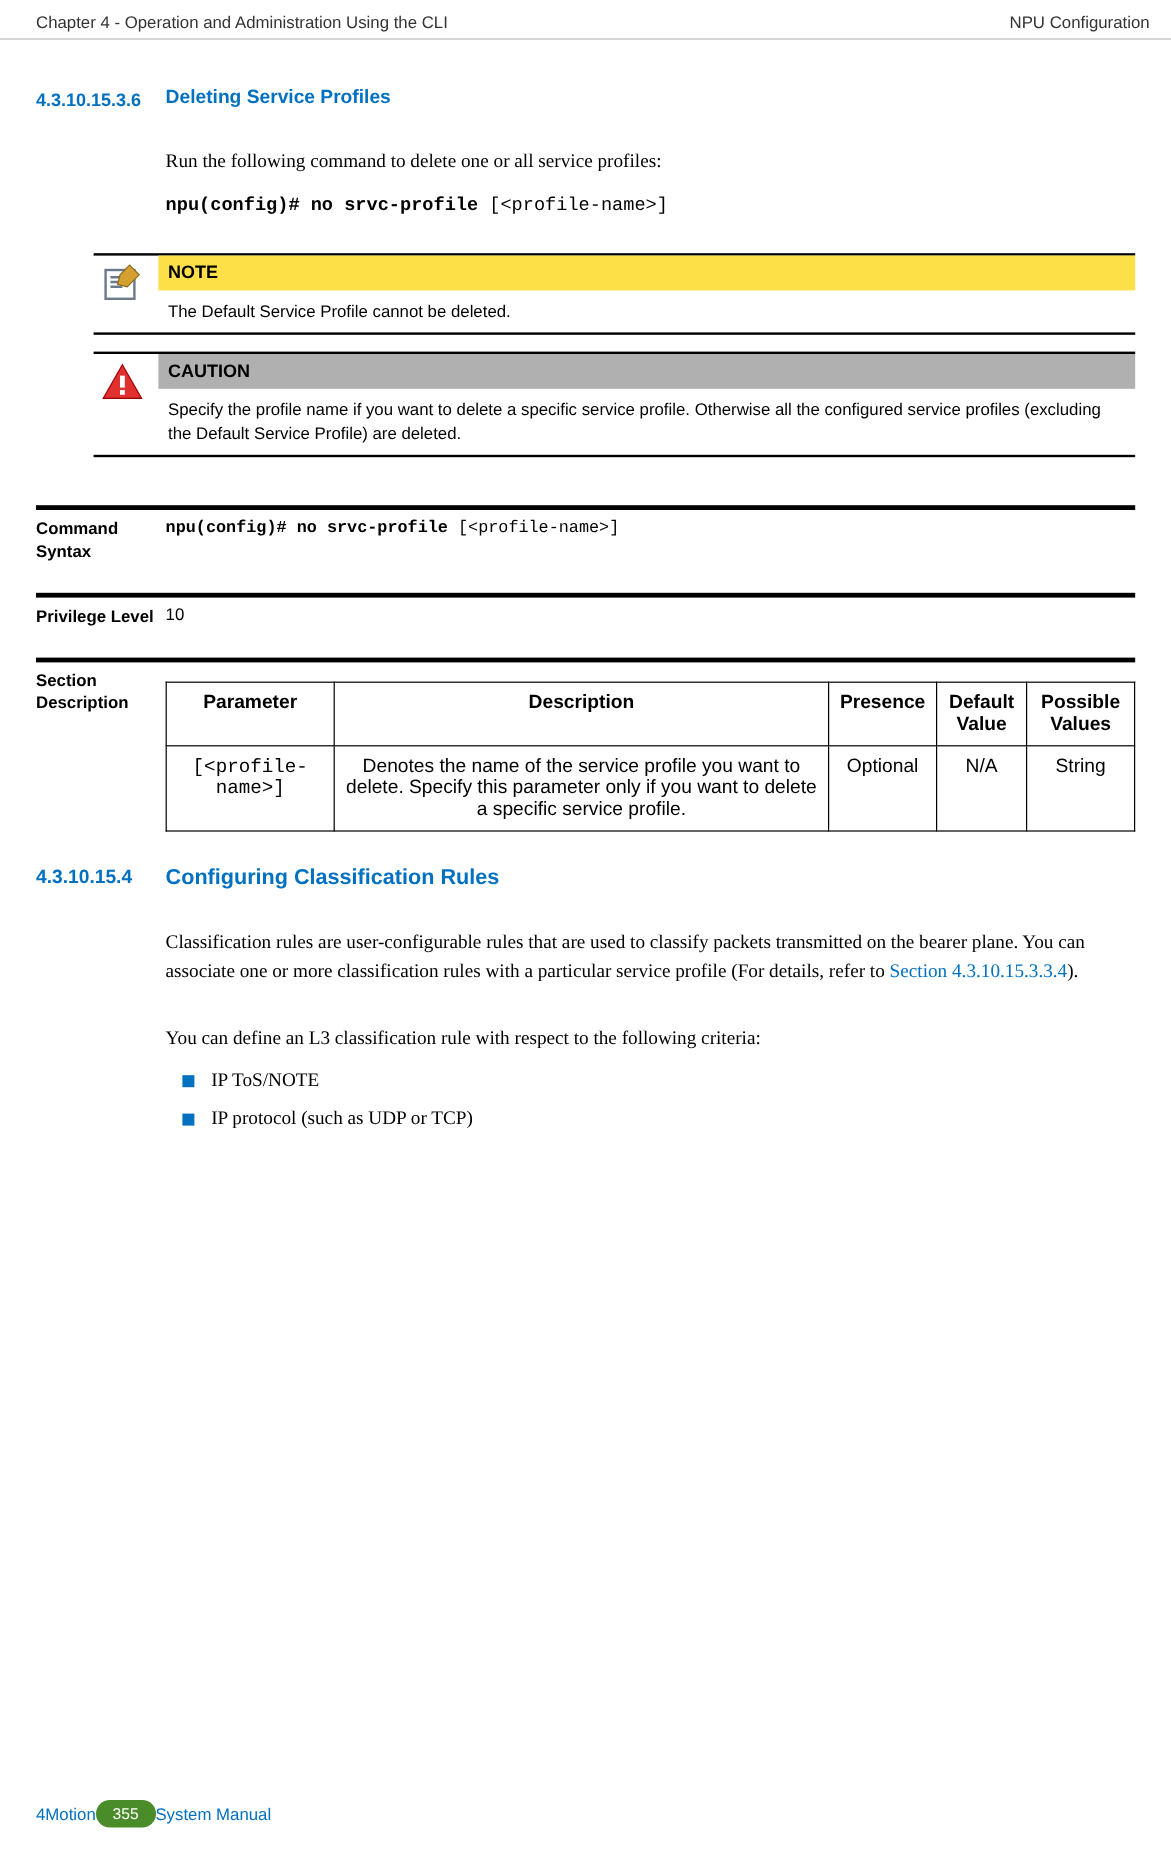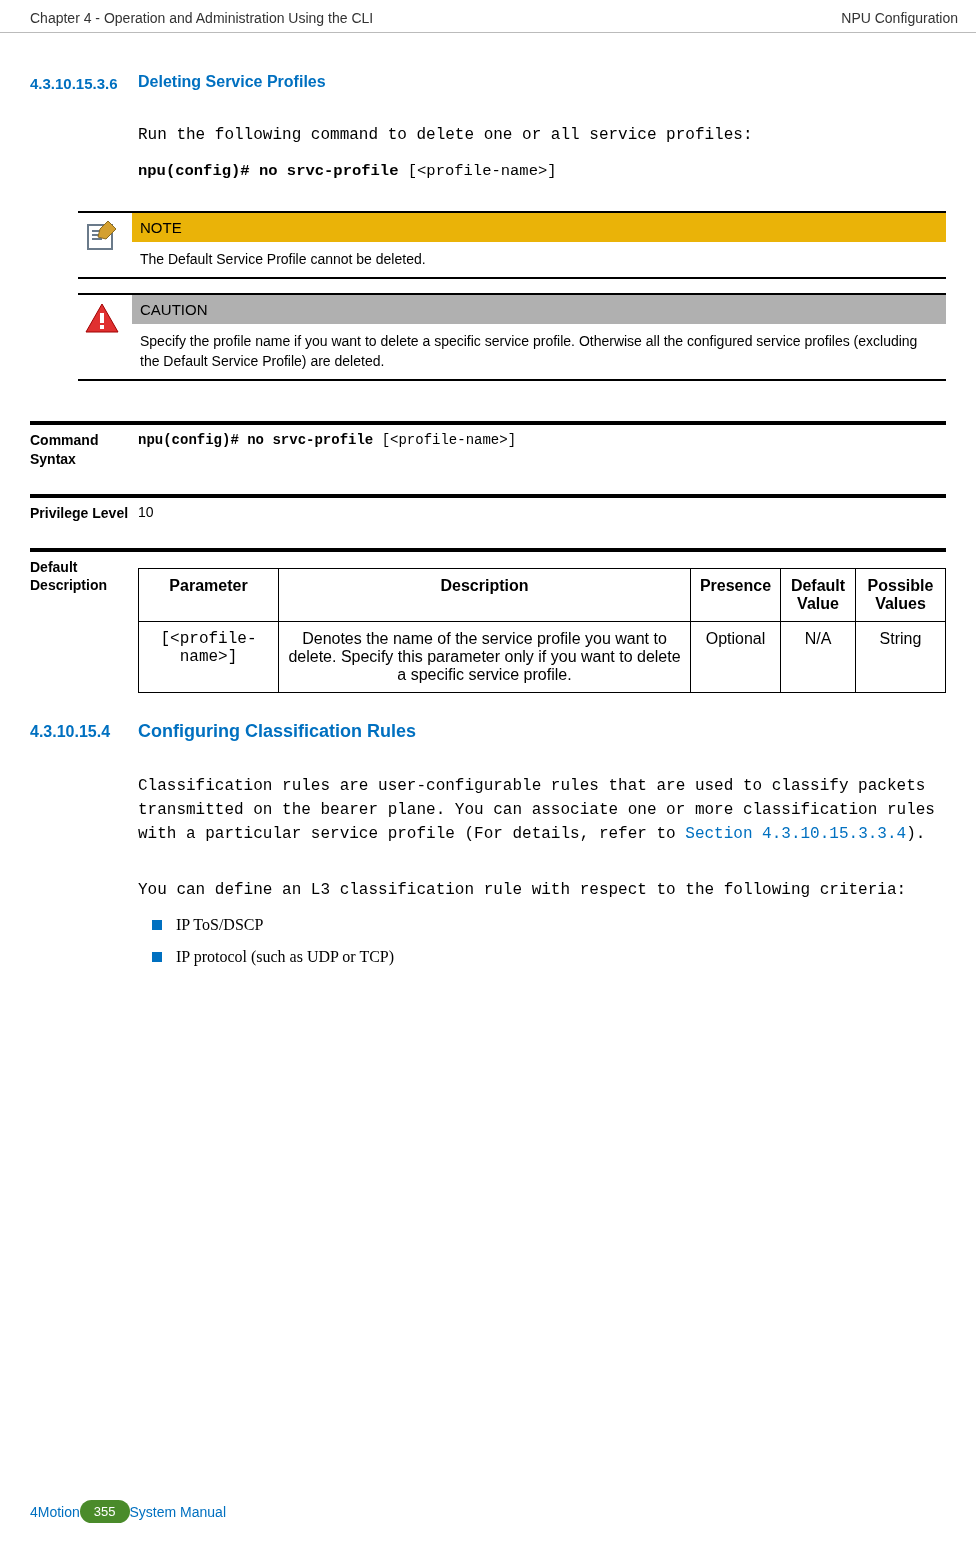--- a/index.html
+++ b/index.html
@@ -52,21 +52,21 @@
     line-height: 1.4;
   }
   .bodycol { flex: 1; }
   .h3 {
     color: #0070c0;
     font-weight: bold;
     font-size: 16px;
     margin-bottom: 6px;
   }
   .bodytext {
-    font-family: Liberation Mono, monospace;
+    font-family: Liberation Serif, serif;
     font-size: 16px;
     line-height: 1.5;
     margin-bottom: 14px;
     margin-top: 32px;
   }
   .mono {
     font-family: "Courier New", monospace;
     font-size: 15.5px;
     line-height: 1.4;
     margin-bottom: 14px;
@@ -78,28 +78,28 @@
     margin: 14px 0 14px 0;
   }
   .callout-row { display: flex; align-items: flex-start; }
   .callout-icon {
     width: 54px; flex: 0 0 54px;
     padding: 6px 6px 0 0;
     display: flex; justify-content: center;
   }
   .callout-body { flex: 1; }
   .note-title {
-    background: #eab308;
-    font-weight: normal;
+    background: #fde047;
+    font-weight: bold;
     font-size: 15px;
     padding: 6px 8px;
   }
   .caution-title {
     background: #b0b0b0;
-    font-weight: normal;
+    font-weight: bold;
     font-size: 15px;
     padding: 6px 8px;
   }
   .callout-text {
     font-size: 14px;
     padding: 8px;
     line-height: 1.4;
   }
   .def-sec {
     border-top: 4px solid #000;
@@ -207,21 +207,21 @@
     <div class="def-label">Command Syntax</div>
     <div class="def-body mono" style="margin-bottom:0"><span class="bold">npu(config)# no srvc-profile </span><span>[&lt;profile-name&gt;]</span></div>
   </div>
 
   <div class="def-sec">
     <div class="def-label">Privilege Level</div>
     <div class="def-body">10</div>
   </div>
 
   <div class="def-sec">
-    <div class="def-label">Default Description</div>
+    <div class="def-label">Section Description</div>
     <div class="def-body">
       <table class="syntable">
         <thead>
           <tr>
             <th style="width:140px">Parameter</th>
             <th>Description</th>
             <th style="width:90px">Presence</th>
             <th style="width:75px">Default Value</th>
             <th style="width:90px">Possible Values</th>
           </tr>
@@ -242,21 +242,21 @@
 
   <div class="row" style="margin-top:28px;">
     <div class="numcol" style="font-size:16px">4.3.10.15.4</div>
     <div class="bodycol">
       <div class="h3" style="font-size:18px">Configuring Classification Rules</div>
       <div class="bodytext"><span>Classification rules are user-configurable rules that are used to classify packets transmitted on the bearer plane. You can associate one or more classification rules with a particular service profile (For details, refer to </span><span class="link">Section 4.3.10.15.3.3.4</span><span>).</span></div>
       <div class="bodytext">You can define an L3 classification rule with respect to the following criteria:</div>
 
       <div class="bulletrow">
         <div class="bulletmark"></div>
-        <div class="bullettext">IP ToS/DSCP</div>
+        <div class="bullettext">IP ToS/NOTE</div>
       </div>
       <div class="bulletrow">
         <div class="bulletmark"></div>
         <div class="bullettext">IP protocol (such as UDP or TCP)</div>
       </div>
     </div>
   </div>
 
 </div>
 

